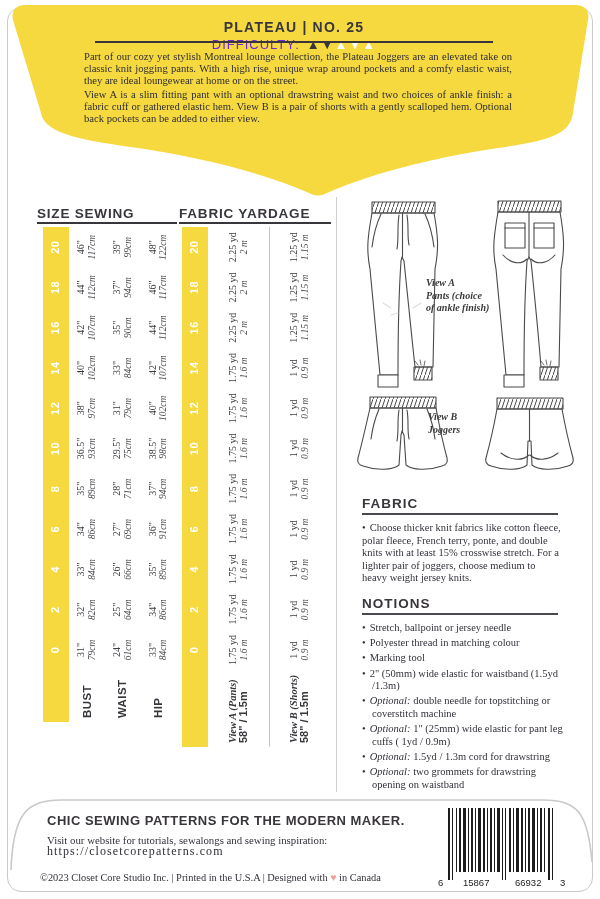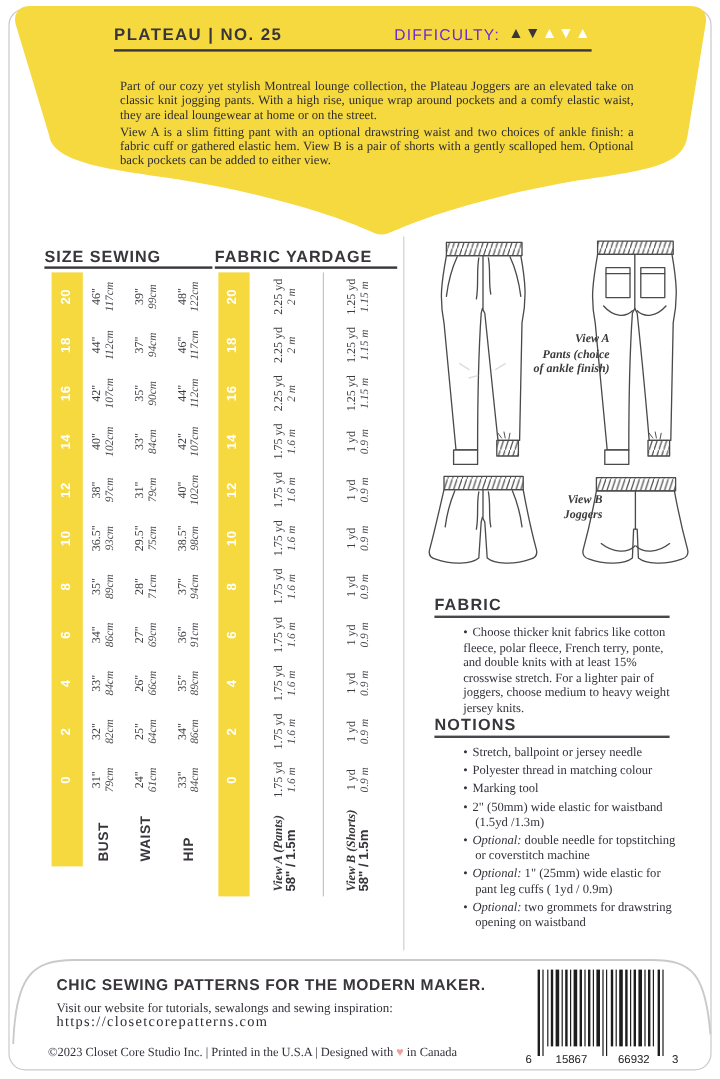--- a/index.html
+++ b/index.html
@@ -7,30 +7,30 @@
     width:600px;height:899px;position:relative;overflow:hidden;
     background:#ffffff;font-family:"Liberation Sans",sans-serif;color:#3b383e;
   }
   .abs{position:absolute;}
   
   .page-border{position:absolute;top:7px;left:7px;right:7px;bottom:7px;
     border:1.6px solid #c9cacb;border-radius:14px;}
   .flap-svg{position:absolute;top:0;left:0;}
   
   .header-row{position:absolute;left:95px;top:19px;width:398px;display:flex;
-    justify-content:space-between;align-items:center;}
+    justify-content:space-between;align-items:center;flex-direction:column;}
   .pattern-title{font-weight:bold;font-size:14px;letter-spacing:1.2px;color:#38353b;}
   .difficulty{display:flex;align-items:center;gap:7px;}
   .difficulty-label{font-size:13px;letter-spacing:1px;color:#6d28d9;}
   .tri{font-size:13px;line-height:13px;letter-spacing:1px;}
   .tri-dark{color:#38353b;}
   .tri-light{color:#ffffff;}
   .header-rule{position:absolute;left:95px;top:41px;width:398px;height:2.4px;background:#38353b;}
   .desc{position:absolute;left:84px;width:428px;font-family:"Liberation Serif",serif;
-    font-size:10.6px;line-height:12.2px;color:#2f2d33;text-align:justify;margin:16px;}
+    font-size:10.6px;line-height:12.2px;color:#2f2d33;text-align:justify;margin:0;}
   
   .sec-title{font-weight:bold;font-size:13.5px;letter-spacing:0.8px;color:#38353b;}
   .sec-rule{height:2.2px;background:#38353b;}
   .thin-rule{height:1.6px;background:#4a474d;}
   
   .rot-outer{position:absolute;overflow:visible;}
   .rot-inner{transform-origin:0 0;display:flex;flex-direction:column;}
   #size-chart-table{left:43px;top:227px;width:133px;height:495px;}
   #size-chart-table .rot-inner{width:495px;height:133px;transform:rotate(-90deg) translate(-495px,0);}
   #yardage-table{left:182px;top:227px;width:148px;height:520px;}
@@ -47,24 +47,24 @@
   #size-chart-table .label-cell .lab1{font-weight:bold;font-size:11.5px;letter-spacing:0.4px;color:#38353b;}
   #yardage-table .label-cell .lab1{font-family:"Liberation Serif",serif;font-style:italic;font-weight:bold;
     font-size:10.5px;color:#38353b;white-space:nowrap;}
   #yardage-table .label-cell .lab2{font-weight:bold;font-size:11px;color:#38353b;white-space:nowrap;}
   .val-cell .v1{font-family:"Liberation Serif",serif;font-size:10px;color:#3c3a40;white-space:nowrap;}
   .val-cell .v2{font-family:"Liberation Serif",serif;font-style:italic;font-size:9.5px;color:#4a484e;white-space:nowrap;}
   #yardage-table .tdata + .tdata{border-top:1px solid #c3c3c3;}
   .col-divider{position:absolute;left:336px;top:197px;width:1.3px;height:595px;background:#cfcfcf;}
   
   .view-label{position:absolute;font-family:"Liberation Serif",serif;font-style:italic;font-weight:bold;
-    font-size:10px;line-height:12.5px;color:#3a3a3a;text-align:right;white-space:pre-line;}
+    font-size:10px;line-height:12.5px;color:#3a3a3a;text-align:left;white-space:pre-line;}
   .bullet-list{position:absolute;font-family:"Liberation Serif",serif;font-size:10.5px;
     line-height:12.6px;color:#33313a;}
-  .bullet-item{padding-left:10px;text-indent:-10px;margin-bottom:2.6px;margin-left:24px;}
+  .bullet-item{padding-left:10px;text-indent:-10px;margin-bottom:2.6px;}
   #fabric-list .bullet-item{padding-left:0;text-indent:0;}
   .bdot{margin-right:4px;}
   .opt{font-style:italic;}
   
   .footer-tagline{position:absolute;left:47px;top:813px;font-weight:bold;font-size:13px;
     letter-spacing:0.5px;color:#38353b;}
   .footer-visit{position:absolute;left:47px;top:834px;font-family:"Liberation Serif",serif;
     font-size:10.8px;color:#33313a;}
   .footer-url{position:absolute;left:47px;top:844px;font-family:"Liberation Serif",serif;
     font-weight:normal;font-size:12px;letter-spacing:1.1px;color:#2f2d33;}
@@ -465,20 +465,21 @@
 
   <div class="abs sec-title" style="left:362px;top:596px;letter-spacing:1px;">NOTIONS</div>
   <div class="abs thin-rule" style="left:362px;top:613px;width:196px;"></div>
   <div id="notions-list" class="bullet-list" style="left:362px;top:622px;width:204px;">
       <div class="bullet-item"><span class="bdot">•</span><span>Stretch, ballpoint or jersey needle</span></div>
       <div class="bullet-item"><span class="bdot">•</span><span>Polyester thread in matching colour</span></div>
       <div class="bullet-item"><span class="bdot">•</span><span>Marking tool</span></div>
       <div class="bullet-item"><span class="bdot">•</span><span>2" (50mm) wide elastic for waistband (1.5yd /1.3m)</span></div>
       <div class="bullet-item"><span class="bdot">•</span><span class="opt">Optional: </span><span>double needle for topstitching or coverstitch machine</span></div>
       <div class="bullet-item"><span class="bdot">•</span><span class="opt">Optional: </span><span>1" (25mm) wide elastic for pant leg cuffs ( 1yd / 0.9m)</span></div>
+      <div class="bullet-item"><span class="bdot">•</span><span class="opt">Optional: </span><span>1.5yd / 1.3m cord for drawstring</span></div>
       <div class="bullet-item"><span class="bdot">•</span><span class="opt">Optional: </span><span>two grommets for drawstring opening on waistband</span></div>
     </div>
 
   <svg class="abs" style="left:0;top:790px;" width="600" height="109" viewBox="0 0 600 109">
     <path d="M 11,80 C 13,24 26,10 62,10 L 543,10 C 577,10 588,22 592,72" fill="none" stroke="#c9cacb" stroke-width="1.6"></path>
   </svg>
 
   <div class="footer-tagline">CHIC SEWING PATTERNS FOR THE MODERN MAKER.</div>
   <div class="footer-visit">Visit our website for tutorials, sewalongs and sewing inspiration:</div>
   <div class="footer-url">https://closetcorepatterns.com</div>

